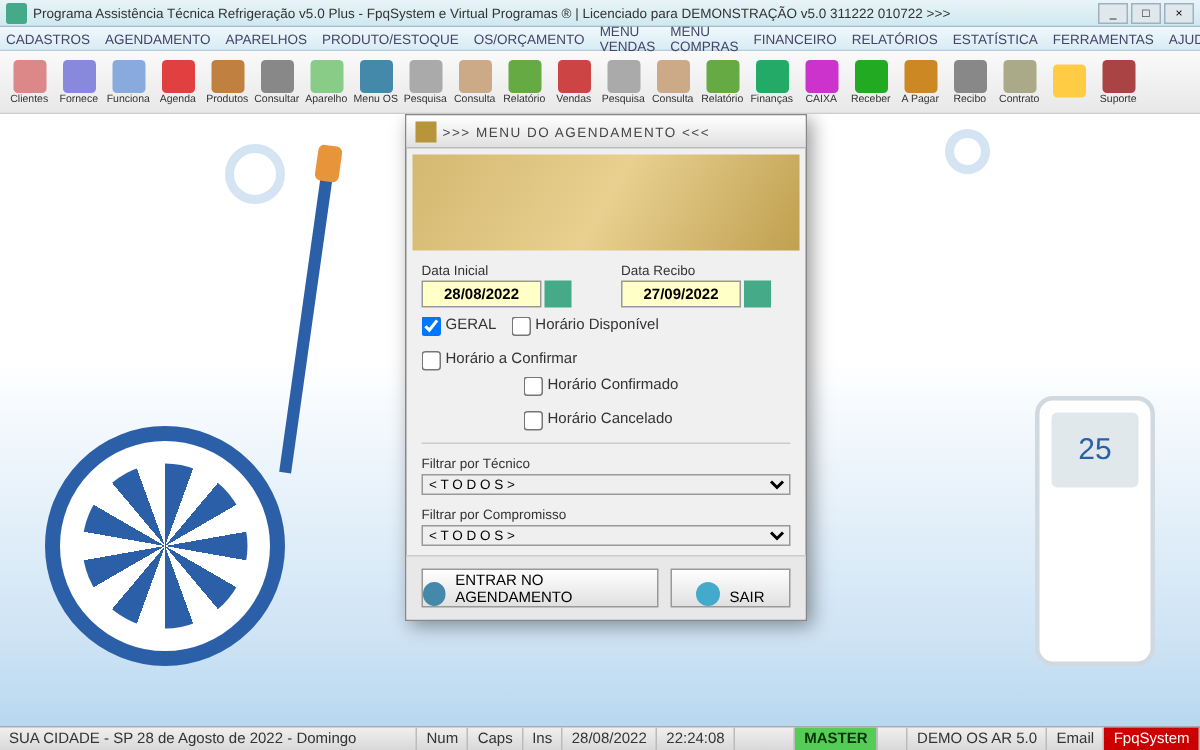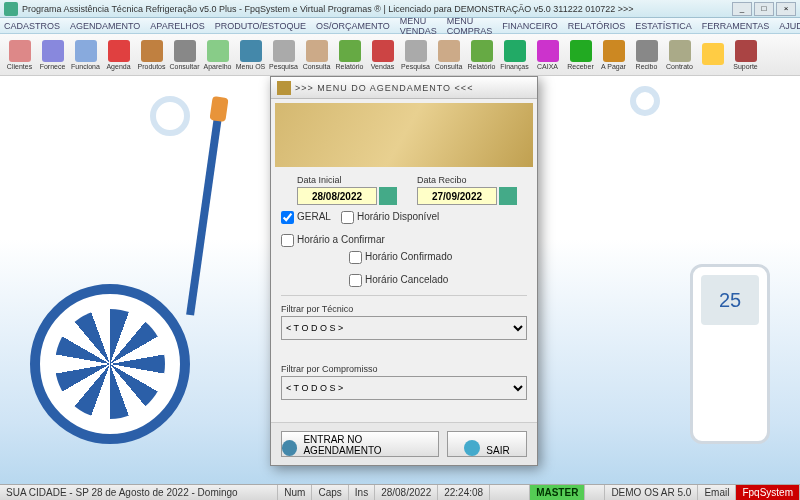--- a/index.html
+++ b/index.html
@@ -23,32 +23,32 @@
 .gear{position:absolute;width:40px;height:40px;border:6px solid #d4e4f2;border-radius:50%}
 .g1{left:150px;top:20px}
 .g2{right:140px;top:10px;width:30px;height:30px}
 .remote{position:absolute;right:30px;bottom:40px;width:80px;height:180px;background:#fff;border:3px solid #d0d8e0;border-radius:12px;padding:8px}
 .remote .disp{height:50px;background:#e0e8ec;border-radius:4px;display:flex;align-items:center;justify-content:center;font-size:20px;color:#2b5fa8;font-weight:normal}
 .dialog{position:absolute;left:270px;top:0px;width:268px;background:#f0f0f0;border:1px solid #888;box-shadow:3px 3px 12px rgba(0,0,0,0.4)}
 .dialog .dtitle{height:22px;background:linear-gradient(#fff,#e0e0e0);border-bottom:1px solid #bbb;display:flex;align-items:center;padding:0 6px}
 .dialog .dtitle .ic{width:14px;height:14px;background:#b8943a;margin-right:4px}
 .dialog .dtitle span{font-size:9px;color:#444;letter-spacing:1px}
 .dialog .banner{height:64px;background:linear-gradient(120deg,#d4b870,#e8d090,#c0a050);margin:4px}
-.dialog .row{display:flex;padding:4px 26px;gap:20px}
+.dialog .row{display:flex;padding:4px 10px;gap:20px}
 .dialog .field{flex:1}
 .dialog .field label{font-size:9px;color:#333;display:block}
 .dialog .field .dateinp{display:flex;align-items:center;margin-top:2px}
 .dialog .field .dateinp input{width:80px;height:18px;background:#ffffc8;border:1px solid #999;text-align:center;font-weight:bold;font-size:10px}
 .dialog .field .dateinp .calbtn{width:18px;height:18px;background:#4a8;margin-left:2px;cursor:pointer}
 .dialog .chkrow{display:flex;padding:2px 10px;gap:10px;flex-wrap:wrap}
 .dialog .chk{display:flex;font-size:9px;color:#333}
 .dialog .chk input{margin-right:3px}
 .dialog hr{margin:6px 10px;border:none;border-top:1px solid #ccc}
 .dialog .filterlbl{font-size:9px;padding:2px 10px;color:#333}
-.dialog select{width:calc(100% - 20px);margin:0 10px 22px;height:24px;font-size:9px;border:1px solid #999}
+.dialog select{width:calc(100% - 20px);margin:0 10px 6px;height:14px;font-size:9px;border:1px solid #999}
 .dialog .btns{display:flex;gap:8px;padding:8px 10px;border-top:1px solid #ccc;background:#e8e8e8}
 .dialog .dbtn{flex:1;height:26px;background:linear-gradient(#fff,#e0e0e0);border:1px solid #999;display:flex;align-items:flex-end;justify-content:center;gap:6px;cursor:pointer;font-size:9px}
 .dialog .dbtn .bi{width:16px;height:16px;border-radius:50%}
 .statusbar{position:absolute;bottom:0;left:0;right:0;height:16px;background:linear-gradient(#f0f0f0,#d8d8d8);border-top:1px solid #aaa;display:flex;align-items:flex-start;font-size:9px;color:#333}
 .statusbar .cell{padding:0 6px;border-right:1px solid #bbb;height:100%;display:flex;align-items:center}
 .statusbar .badge{background:#5c5;color:#030;font-weight:bold;padding:0 6px}
 </style>
 </head>
 <body>
 

